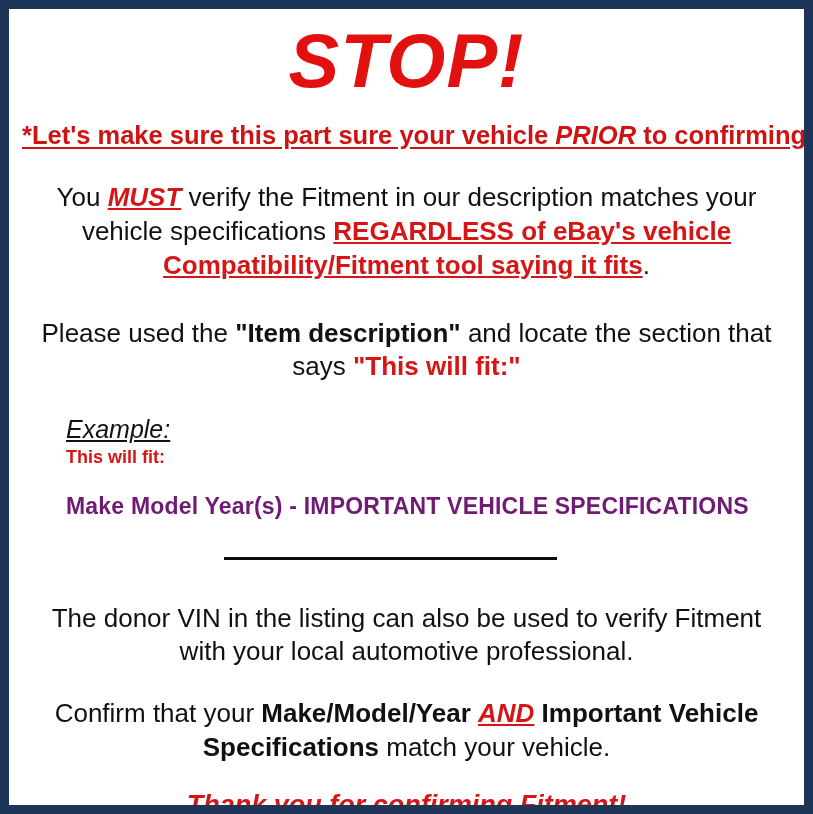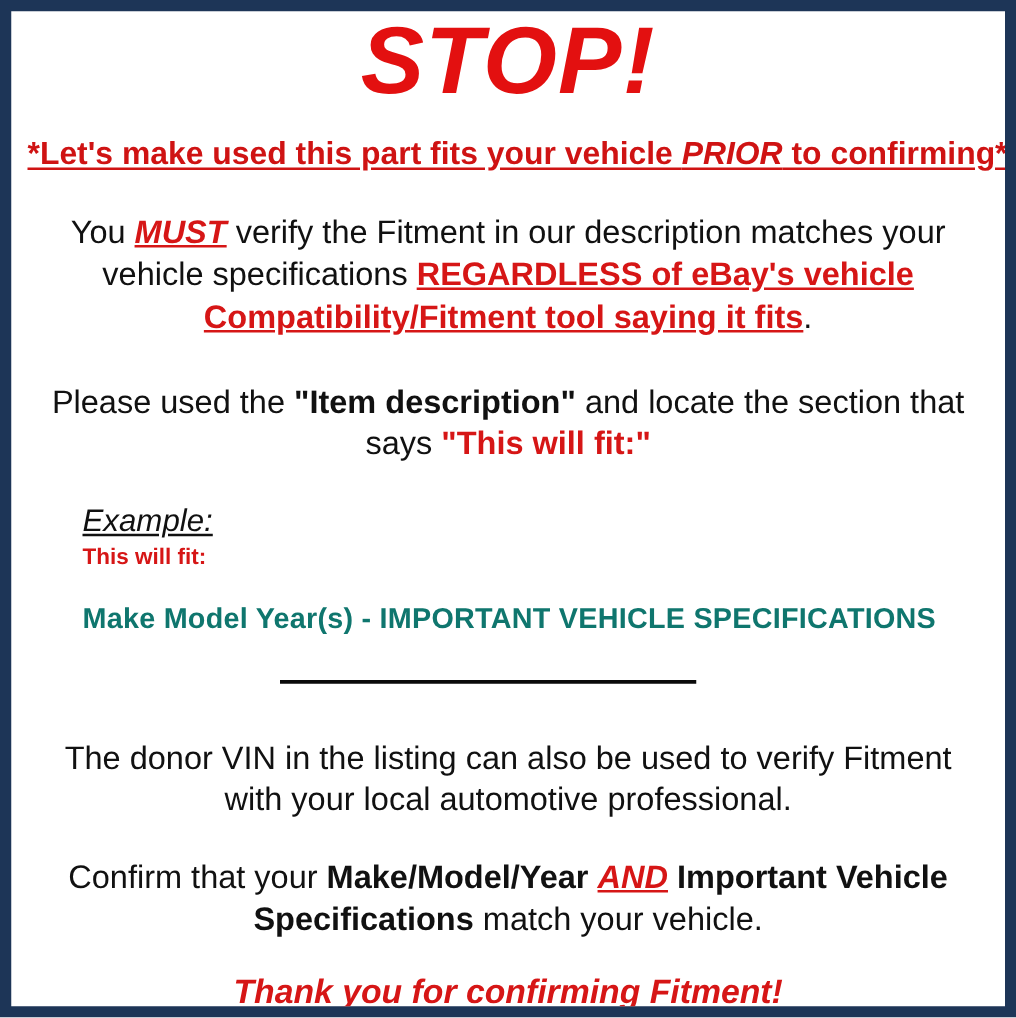--- a/index.html
+++ b/index.html
@@ -27,20 +27,21 @@
     width: 100%;
     height: 100%;
     padding: 0 13px;
     text-align: center;
     color: #000000;
   }
 
   
   .stop-heading {
     margin: 0;
+    padding-top: 12px;
     font-size: 76px;
     line-height: 1.05;
     font-weight: bold;
     font-style: italic;
     color: #e31010;
     letter-spacing: 1px;
   }
 
   
   .subtitle {
@@ -113,21 +114,21 @@
     line-height: 1.2;
     font-weight: bold;
     color: #d61616;
   }
   .example-spec {
     margin: 0;
     padding-top: 24px;
     font-size: 23px;
     line-height: 1.2;
     font-weight: bold;
-    color: #0f766e;
+    color: #701a75;
     letter-spacing: 0.2px;
   }
 
   
   .divider-wrap {
     padding-top: 25px;
     text-align: center;
   }
   .divider {
     display: inline-block;
@@ -150,21 +151,21 @@
 </style>
 </head>
 <body>
 
 <div class="notice-card">
   <div class="notice-inner">
 
     <h1 class="stop-heading">STOP!</h1>
 
     <p class="subtitle">
-      <span>*Let's make used this part fits your vehicle </span><span class="ital">PRIOR</span><span> to confirming*</span>
+      <span>*Let's make sure this part sure your vehicle </span><span class="ital">PRIOR</span><span> to confirming*</span>
     </p>
 
     <p class="para para-must">
       <span>You </span><span class="red-b-i-u">MUST</span><span> verify the Fitment in our description matches your vehicle specifications </span><span class="red-b-u">REGARDLESS of eBay's vehicle Compatibility/Fitment tool saying it fits</span><span>.</span>
     </p>
 
     <p class="para para-view">
       <span>Please used the </span><span class="b">"Item description"</span><span> and locate the section that says </span><span class="red-b">"This will fit:"</span>
     </p>
 

